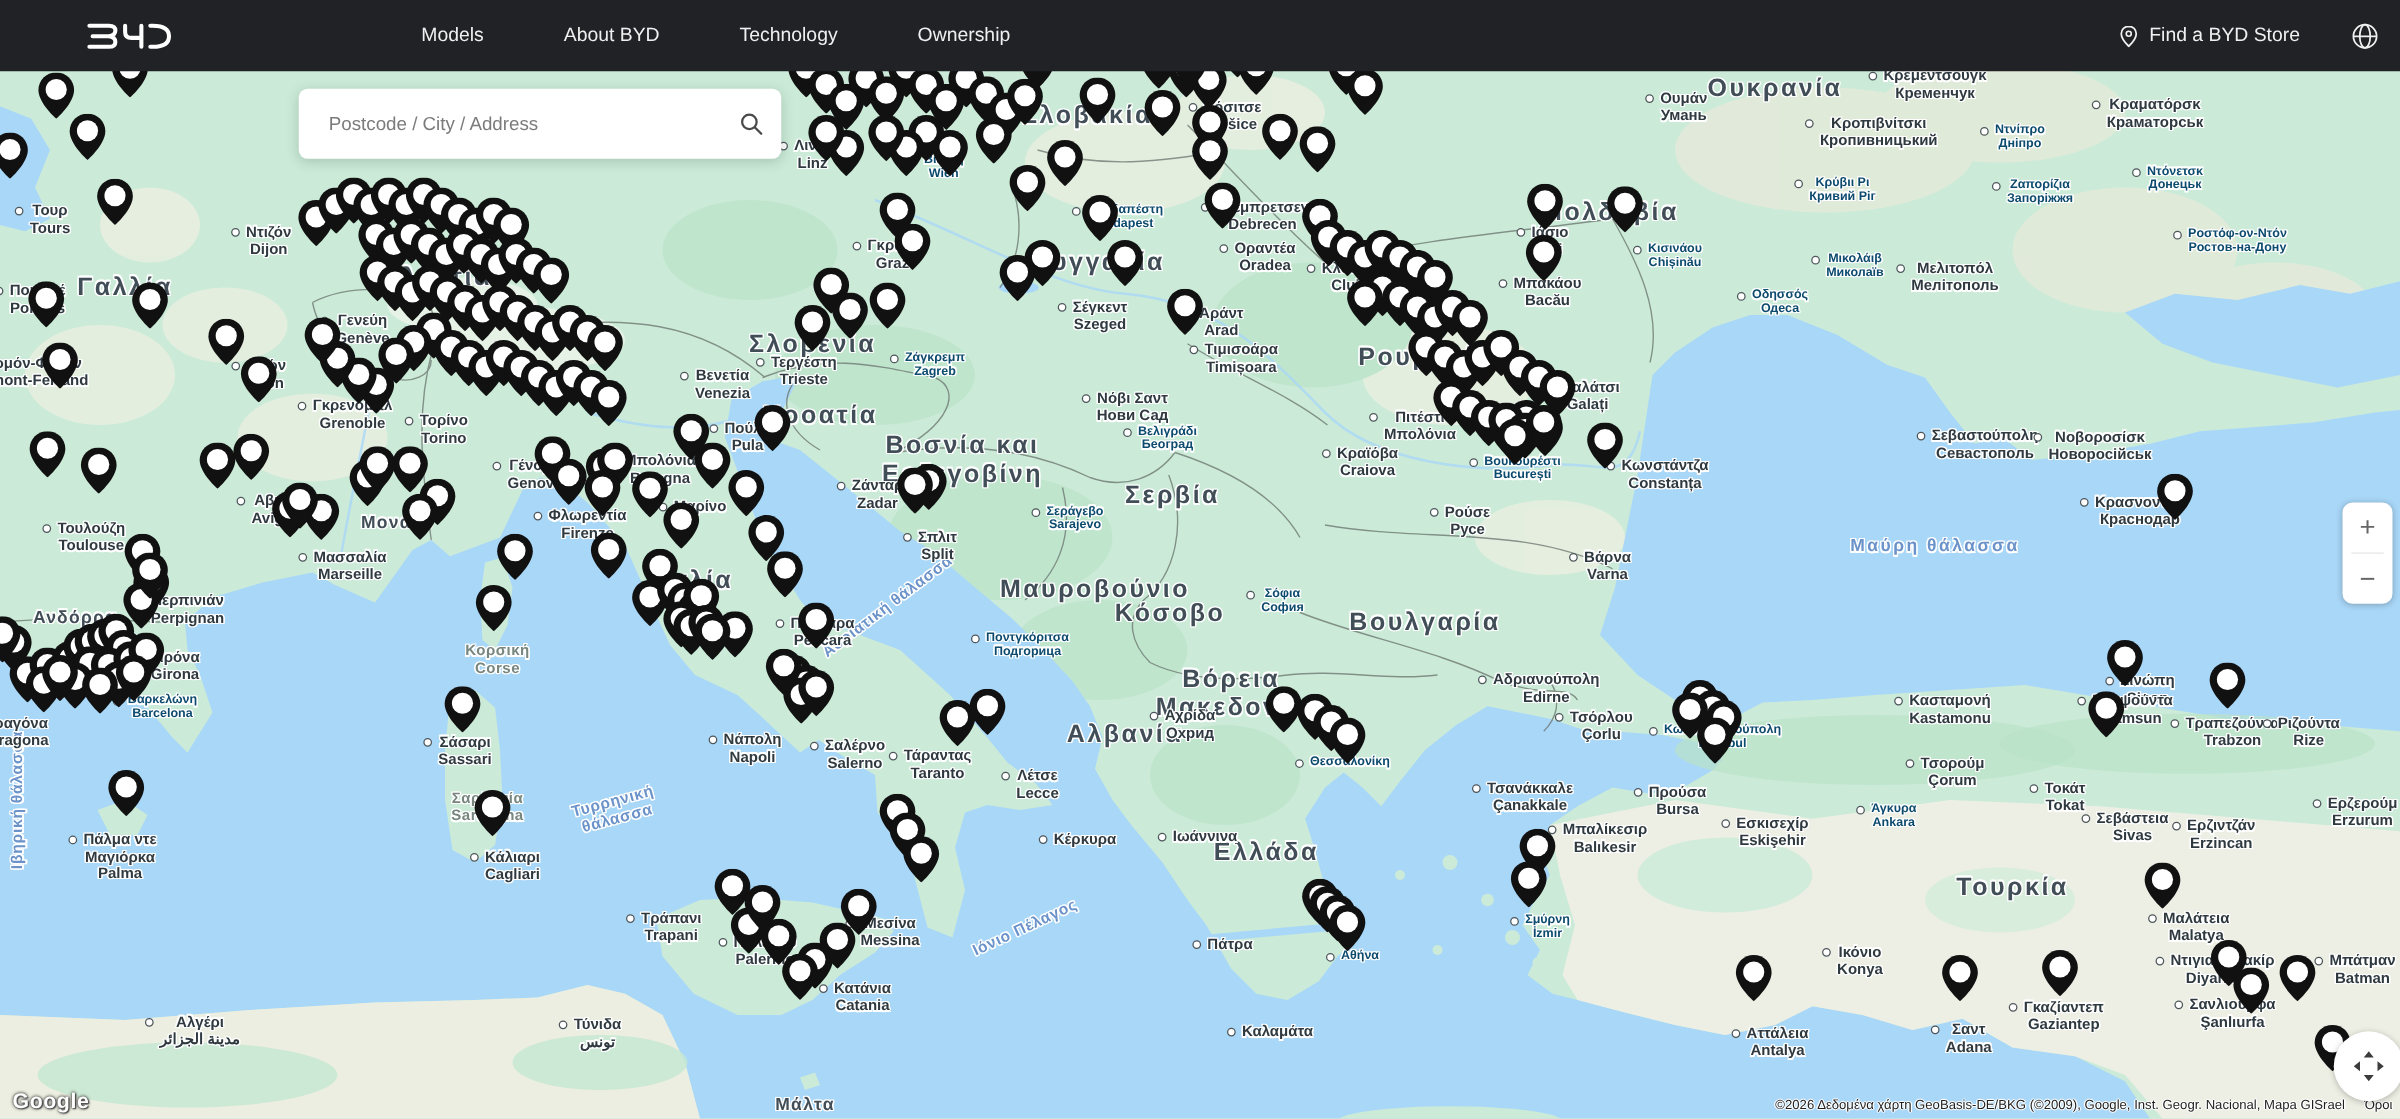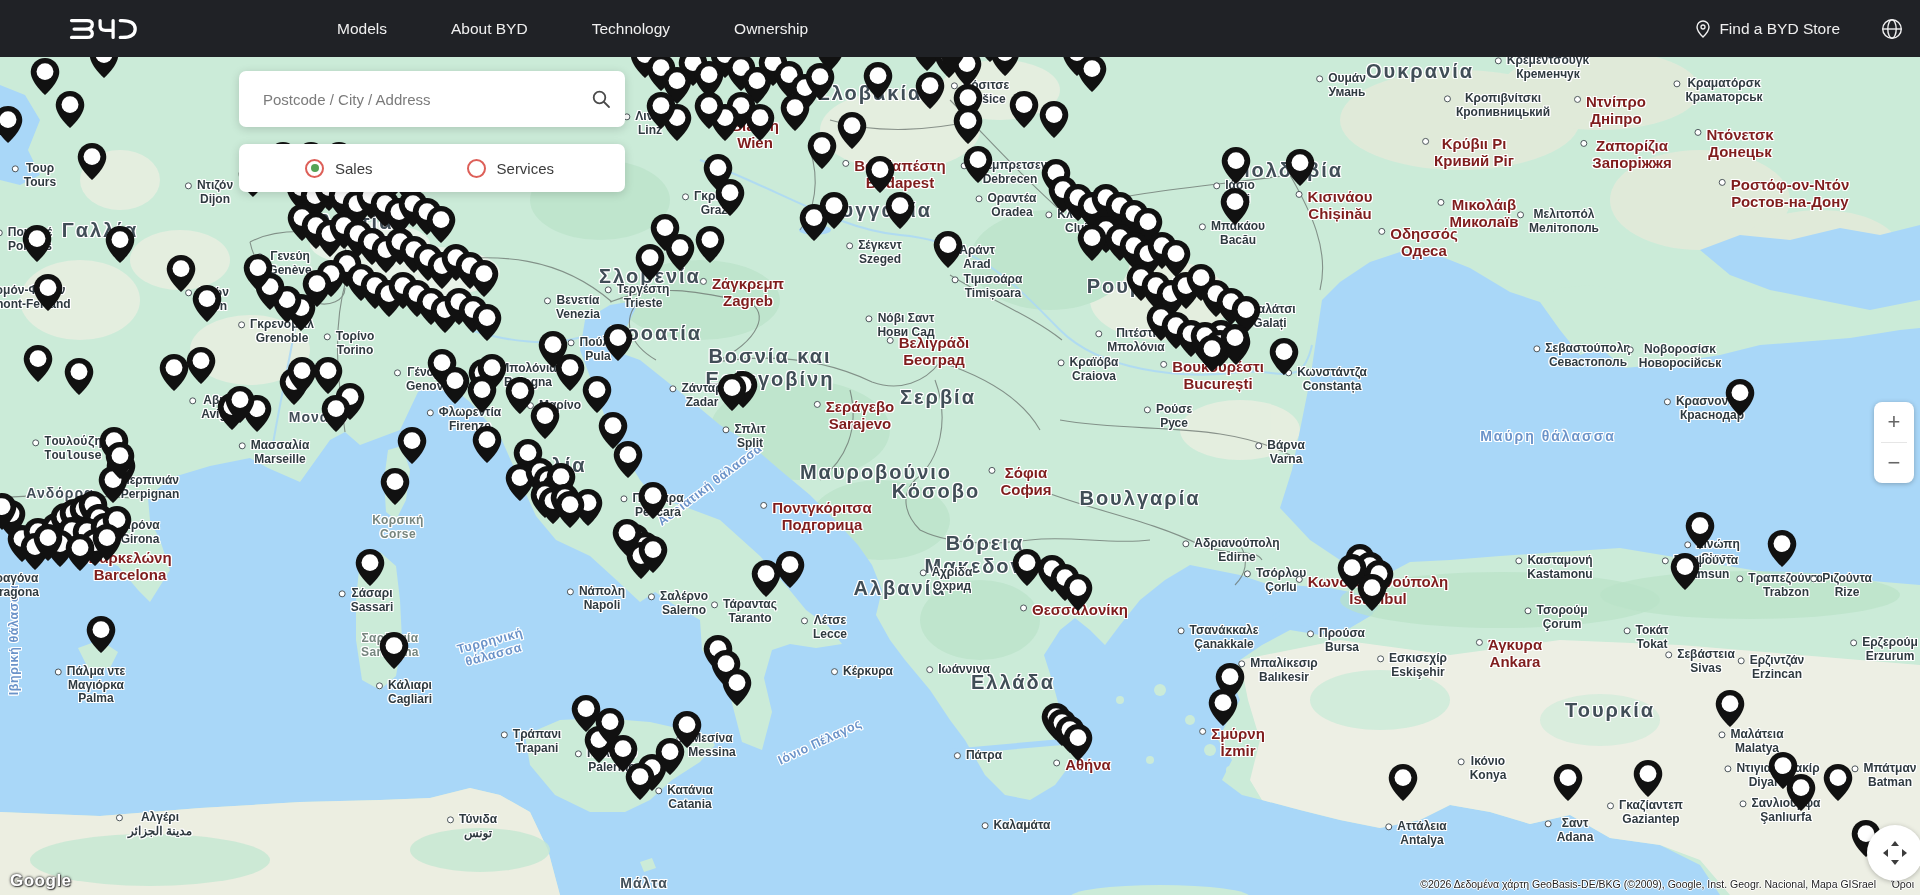--- a/index.html
+++ b/index.html
@@ -11,21 +11,21 @@
   .nav-link{color:#f0f0f0;font-size:15.5px;font-weight:500;cursor:pointer;}
   .nav-right{position:absolute;right:16px;display:flex;align-items:center;gap:40px;}
   .nav-store{display:flex;align-items:center;gap:8px;color:#f0f0f0;font-size:15.5px;cursor:pointer;}
   
   .map-svg{position:absolute;left:0;top:0;z-index:1;}
   .labels-layer{position:absolute;left:0;top:0;width:1920px;height:895px;z-index:5;pointer-events:none;}
   .pin-layer{position:absolute;left:0;top:0;z-index:10;}
   .mlb{position:absolute;transform:translate(-50%,-50%);text-align:center;white-space:nowrap;line-height:1.14;font-weight:700;
        text-shadow:1px 0 0 #fff,-1px 0 0 #fff,0 1px 0 #fff,0 -1px 0 #fff,1px 1px 0 #fff,-1px -1px 0 #fff,1px -1px 0 #fff,-1px 1px 0 #fff;}
   .city{font-size:12px;color:#2f3a40;}
-  .cap{font-size:15px;color:#7f1d1d;}
+  .cap{font-size:10px;color:#0c4a6e;}
   .country{font-size:20px;color:#414e57;letter-spacing:2px;}
   .sc{font-size:14px;color:#414e57;letter-spacing:1px;}
   .region{font-size:12px;color:#77867f;letter-spacing:.4px;}
   .water{font-size:12.5px;color:#6b93c9;letter-spacing:.6px;}
   .waterbig{font-size:14px;color:#6b93c9;letter-spacing:2px;}
   .cdot{position:absolute;left:-12px;top:3px;width:5px;height:5px;border:1.6px solid #4d565b;background:#fff;border-radius:50%;}
   
   .search-card{position:absolute;left:239px;top:71px;width:386px;height:56px;background:#fff;border-radius:7px;z-index:50;
     box-shadow:0 2px 10px rgba(0,0,0,.16);display:flex;align-items:center;}
   .search-card input{flex:1;border:none;outline:none;margin-left:22px;font-size:15px;font-family:"Liberation Sans",sans-serif;color:#333;}
@@ -285,21 +285,21 @@
       <div class="mlb city" style="left: 290px; top: 264px; transform: translate(-50%, -50%);">
         <span class="cdot"></span>
         <div>Γενεύη</div>
         <div>Genève</div>
       </div>
       <div class="mlb city" style="left: 225px; top: 408px; transform: translate(-50%, -50%);">
         <span class="cdot"></span>
         <div>Αβινιόν</div>
         <div>Avignon</div>
       </div>
-      <div class="mlb city" style="left: 73px; top: 450px; transform: translate(-50%, -50%); font-family: Liberation Mono, monospace;">
+      <div class="mlb city" style="left: 73px; top: 430px; transform: translate(-50%, -50%);">
         <span class="cdot"></span>
         <div>Τουλούζη</div>
         <div>Toulouse</div>
       </div>
       <div class="mlb city" style="left: 280px; top: 453px; transform: translate(-50%, -50%);">
         <span class="cdot"></span>
         <div>Μασσαλία</div>
         <div>Marseille</div>
       </div>
       <div class="mlb city" style="left: 150px; top: 488px; transform: translate(-50%, -50%);">
@@ -1115,30 +1115,20 @@
   <div class="search-card">
     <input type="text" placeholder="Postcode / City / Address" style="">
     <span class="search-icon-wrap">
       <svg width="20" height="20" viewBox="0 0 20 20">
         <circle cx="8.5" cy="8.5" r="5.8" fill="none" stroke="#4a4a4a" stroke-width="1.8"></circle>
         <line x1="13" y1="13" x2="18" y2="18" stroke="#4a4a4a" stroke-width="1.8" stroke-linecap="round"></line>
       </svg>
     </span>
   </div>
 
-  <div class="filter-card">
-    <label class="radio-opt first">
-      <span class="ring sel" id="ring0"></span>
-      <span>Sales</span>
-    </label>
-    <label class="radio-opt second">
-      <span class="ring" id="ring1"></span>
-      <span>Services</span>
-    </label>
-  </div>
 
   <header class="nav">
     <svg class="nav-logo" width="92" height="26" viewBox="0 0 112 40">
       <g stroke="#fff" stroke-width="5" fill="none" stroke-linecap="round">
         <path d="M6 7 H30 Q38 7 38 13 Q38 19 30 20 H10 M30 20 Q38 21 38 27 Q38 33 30 33 H6"></path>
         <path d="M50 7 V15 Q50 22 58 22 H68 M70 7 V33"></path>
         <path d="M84 7 Q104 7 104 20 Q104 33 84 33 M84 7 H81 M84 33 H81"></path>
       </g>
     </svg>
     <nav class="nav-links">

